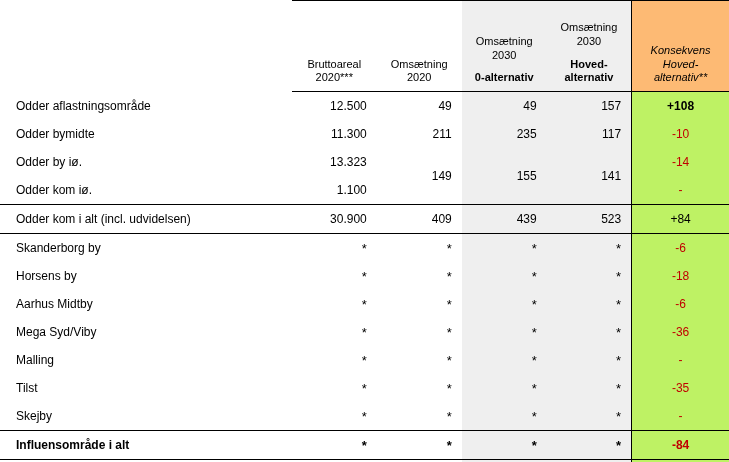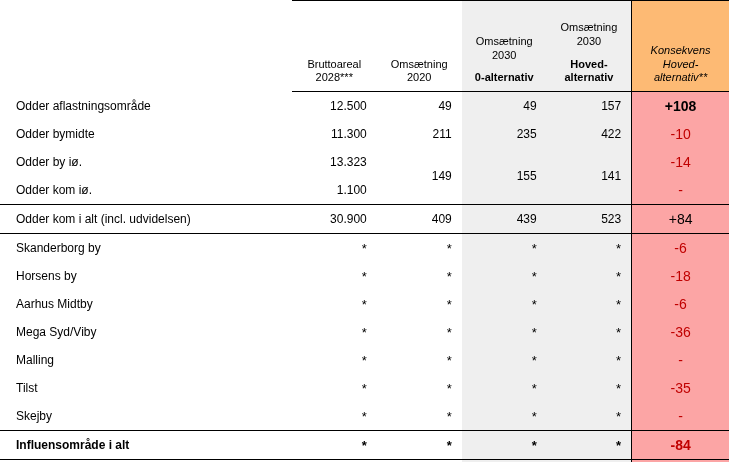--- a/index.html
+++ b/index.html
@@ -68,23 +68,23 @@
   }
   td.label {
     text-align: left;
     padding-left: 16px;
   }
   td.num {
     text-align: right;
   }
   td.konsek {
     text-align: center;
-    background: #fca5a5;
+    background: #bef264;
     border-left: 1.2px solid #000;
-    font-size: 14px;
+    font-size: 12px;
   }
   tr.total td {
     font-weight: normal;
     border-top: 1px solid #000;
     border-bottom: 1px solid #000;
   }
   tr.total td.konsek { font-weight: normal; margin-top: 45px; }
   tr.grandtotal td {
     font-weight: bold;
     border-top: 1px solid #000;
@@ -111,21 +111,21 @@
       <col class="c-num">
       <col class="c-num">
       <col class="c-num">
       <col class="c-last">
     </colgroup>
     <thead>
       <tr class="head">
         <th class="label-head"></th>
         <th>
           <span class="hdr-line">Bruttoareal</span>
-          <span class="hdr-line">2028***</span>
+          <span class="hdr-line">2020***</span>
         </th>
         <th>
           <span class="hdr-line">Omsætning</span>
           <span class="hdr-line">2020</span>
         </th>
         <th class="shade">
           <span class="hdr-line">Omsætning</span>
           <span class="hdr-line">2030</span>
           <span class="hdr-gap"></span>
           <span class="hdr-bold">0-alternativ</span>
@@ -150,21 +150,21 @@
           <td class="num">49</td>
           <td class="num shade">49</td>
           <td class="num shade">157</td>
           <td class="konsek pos">+108</td>
         </tr>
         <tr>
           <td class="label">Odder bymidte</td>
           <td class="num">11.300</td>
           <td class="num">211</td>
           <td class="num shade">235</td>
-          <td class="num shade">422</td>
+          <td class="num shade">117</td>
           <td class="konsek neg">-10</td>
         </tr>
         <tr>
           <td class="label">Odder by iø.</td>
           <td class="num">13.323</td>
           <td class="num merge-center" rowspan="2">149</td>
           <td class="num merge-center shade" rowspan="2">155</td>
           <td class="num merge-center shade" rowspan="2">141</td>
           <td class="konsek neg">-14</td>
         </tr>

